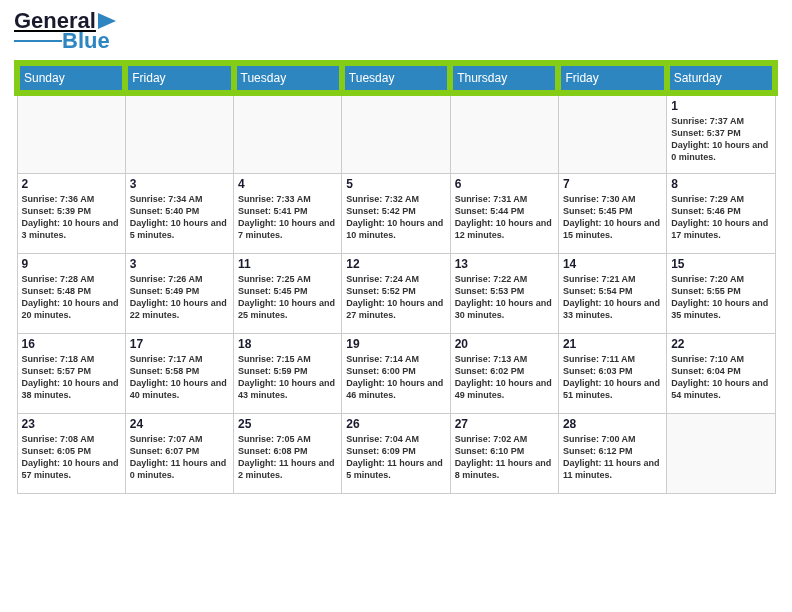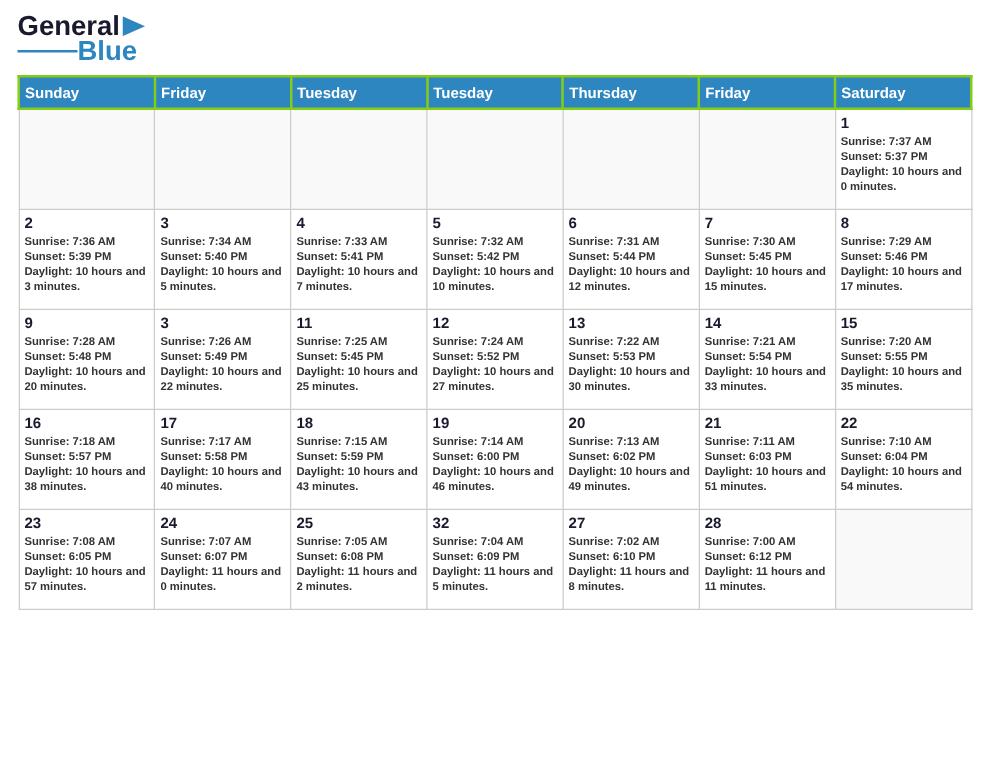--- a/index.html
+++ b/index.html
@@ -28,20 +28,21 @@
     }
     .logo-text {
       font-size: 22px;
       font-weight: bold;
       color: #1a1a2e;
       line-height: 1;
     }
     .logo-row {
       display: flex;
       align-items: center;
+      text-decoration: underline;
     }
     .title-block {
       text-align: right;
     }
     .month-title {
       font-size: 36px;
       font-weight: bold;
       color: #1a1a2e;
       line-height: 1.1;
     }
@@ -51,24 +52,24 @@
     }
     .calendar {
       width: 100%;
       border-collapse: collapse;
       table-layout: fixed;
     }
     .calendar th {
       background: #2e86c1;
       color: #fff;
       font-size: 12px;
-      font-weight: bold;
+      font-weight: normal;
       padding: 5px 4px;
       text-align: left;
-      border: 2px solid #84cc16;
+      border: 6px solid #84cc16;
     }
     .calendar td {
       border: 1px solid #ccc;
       vertical-align: top;
       padding: 3px 4px;
       font-size: 9.5px;
       color: #333;
       height: 80px;
       width: calc(100% / 7);
     }
@@ -313,21 +314,21 @@
 and 0 minutes.</div>
           </td>
           <td>
             <span class="day-num">25</span>
             <div class="day-info">Sunrise: 7:05 AM
 Sunset: 6:08 PM
 Daylight: 11 hours
 and 2 minutes.</div>
           </td>
           <td>
-            <span class="day-num">32</span>
+            <span class="day-num">26</span>
             <div class="day-info">Sunrise: 7:04 AM
 Sunset: 6:09 PM
 Daylight: 11 hours
 and 5 minutes.</div>
           </td>
           <td>
             <span class="day-num">27</span>
             <div class="day-info">Sunrise: 7:02 AM
 Sunset: 6:10 PM
 Daylight: 11 hours

